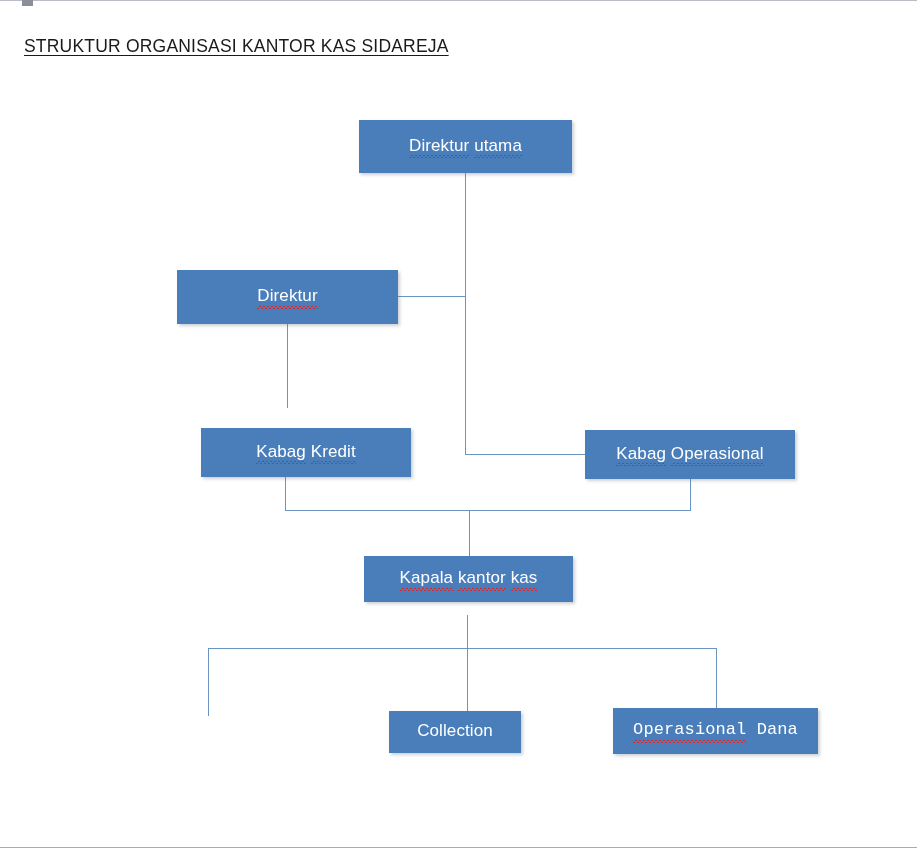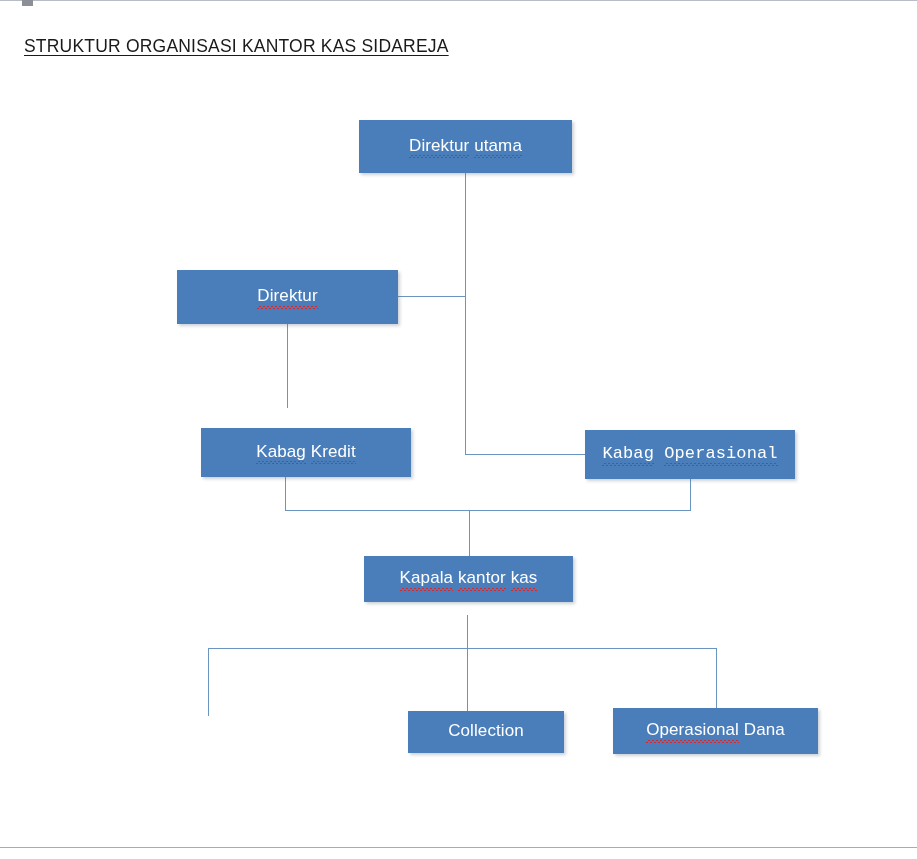--- a/index.html
+++ b/index.html
@@ -150,30 +150,30 @@
   </div>
 
   <div class="node" style="left:177px; top:270px; width:221px; height:54px;">
     <span class="label"><span class="sp">Direktur</span></span>
   </div>
 
   <div class="node" style="left:181px; top:428px; width:210px; height:49px;margin-left:20px;">
     <span class="label"><span class="sp">Kabag</span> <span class="sp">Kredit</span></span>
   </div>
 
-  <div class="node" style="left:585px; top:430px; width:210px; height:49px;font-family:Liberation Mono, monospace;">
+  <div class="node" style="left:585px; top:430px; width:210px; height:49px;">
     <span class="label"><span class="sp">Kabag</span> <span class="sp">Operasional</span></span>
   </div>
 
   <div class="node" style="left:364px; top:556px; width:209px; height:46px;">
     <span class="label"><span class="sp">Kapala</span> <span class="sp">kantor</span> <span class="sp">kas</span></span>
   </div>
 
 
-  <div class="node" style="left:408px; top:711px; width:156px; height:42px;">
+  <div class="node" style="left:389px; top:711px; width:132px; height:42px;">
     <span class="label">Collection</span>
   </div>
 
-  <div class="node" style="left:613px; top:708px; width:205px; height:46px;">
+  <div class="node" style="left:613px; top:708px; width:205px; height:46px;font-family:Liberation Mono, monospace;">
     <span class="label"><span class="sp">Operasional</span> Dana</span>
   </div>
 
 </div>
 
 </body></html>

